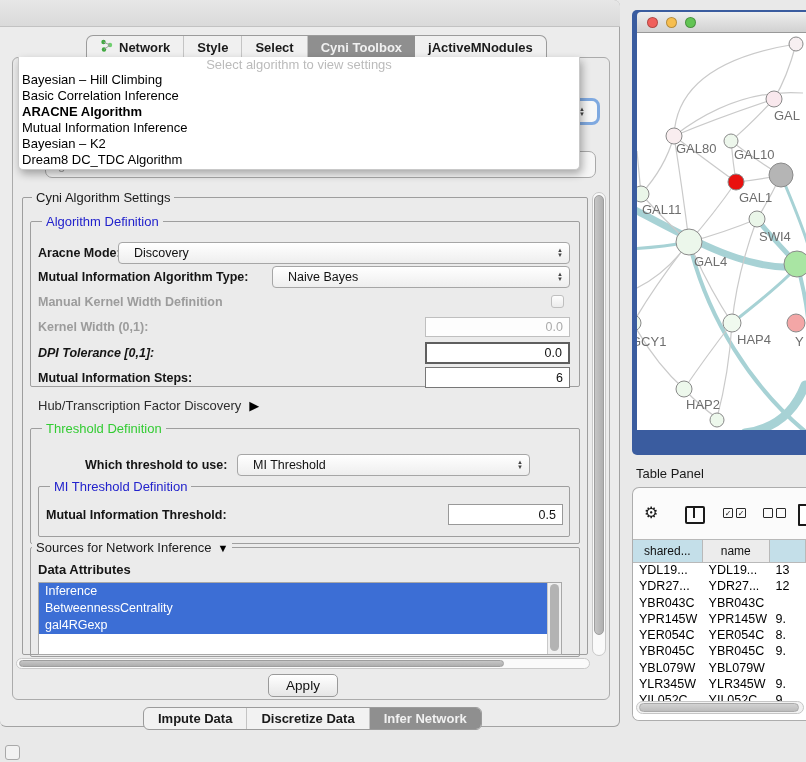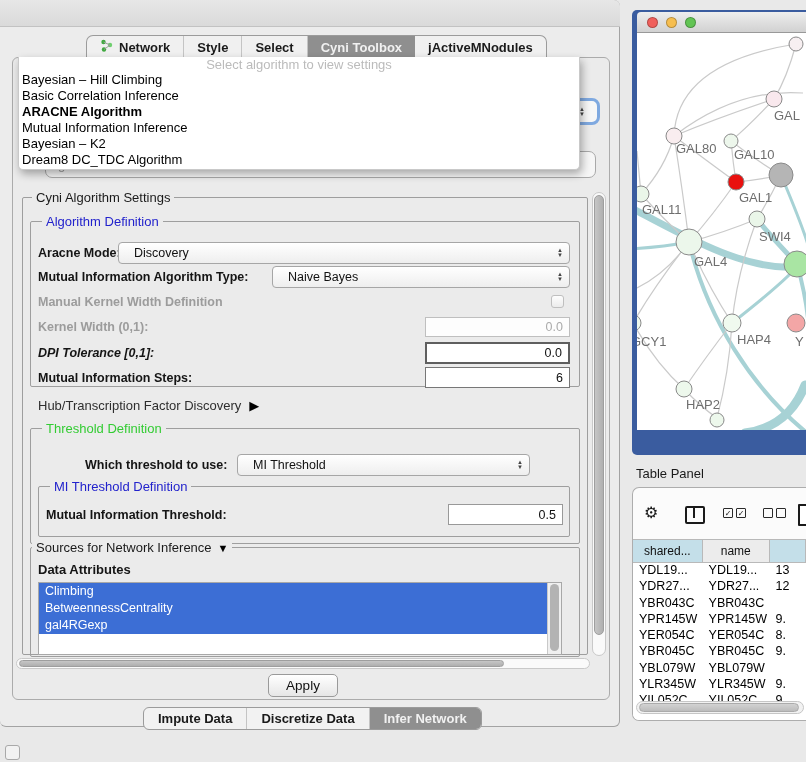--- a/index.html
+++ b/index.html
@@ -256,21 +256,21 @@
 <span class="abs flabel" style="left:46px;top:508px;">Mutual Information Threshold:</span>
 <div class="abs numfield" style="left:448px;top:504px;width:115px;height:21px;">0.5</div>
 
 <div class="abs group" style="left:30px;top:547px;width:550px;height:110px;"></div>
 <span class="gtitle t-black" style="left:32px;top:540px;"><span>Sources for Network Inference</span><span class="sect-arr">▼</span></span>
 
 <span class="abs flabel" style="left:38px;top:562px;font-size:13px;">Data Attributes</span>
 
 <div class="abs attr-list">
   <div>
-      <div class="attr-item">Climbing</div>
+      <div class="attr-item">Inference</div>
       <div class="attr-item">BetweennessCentrality</div>
       <div class="attr-item">gal4RGexp</div>
     </div>
   <div class="attr-vscroll">
       <div class="attr-vthumb"></div>
     </div>
 </div>
 
 <div class="abs vscroll">
     <div class="vthumb"></div>

